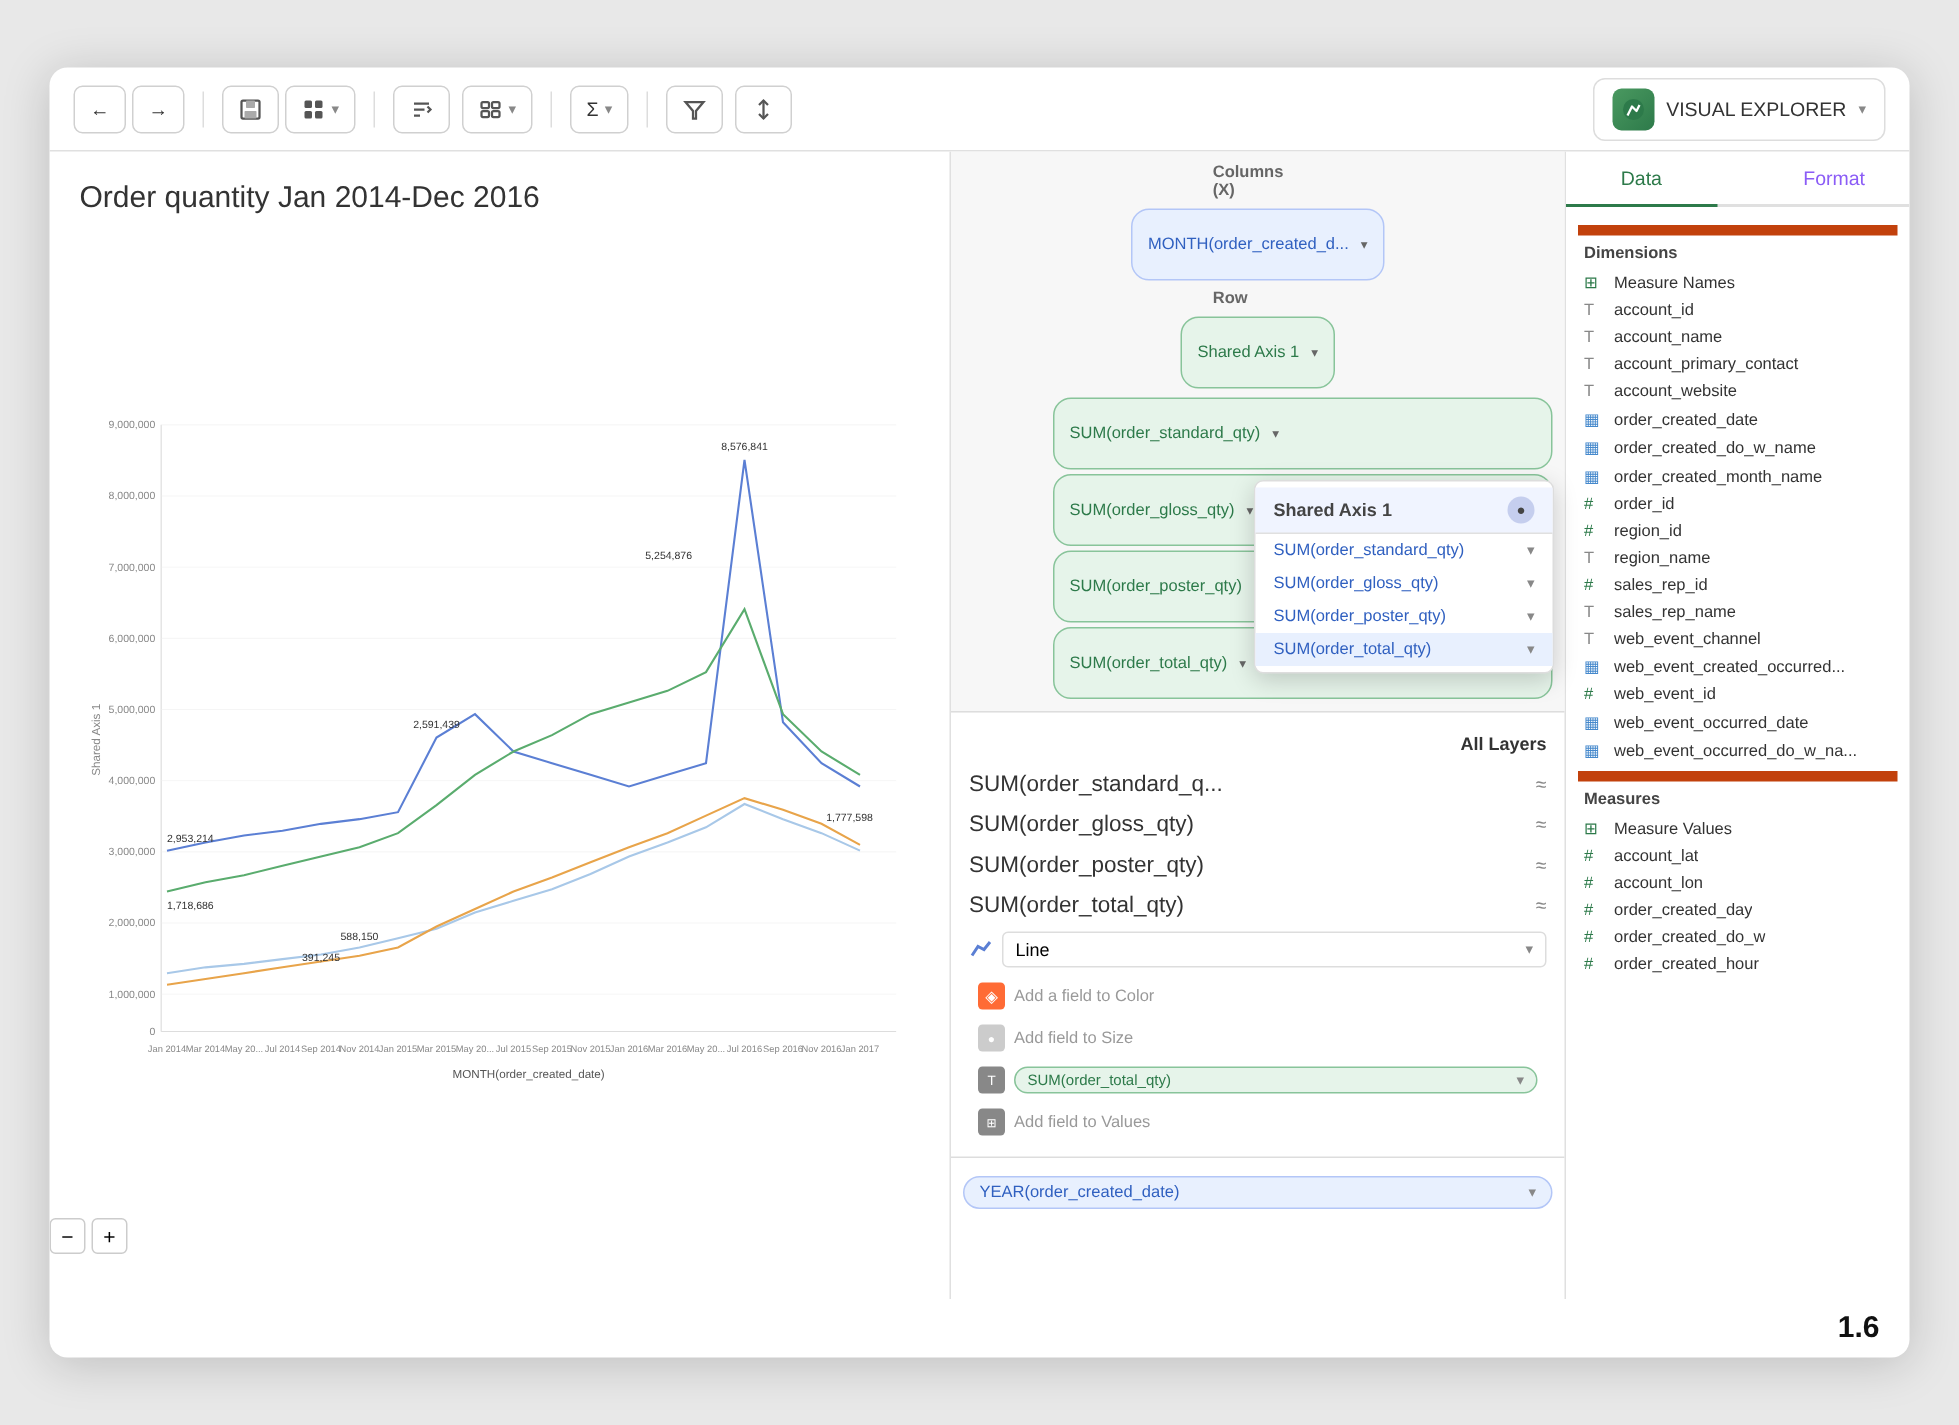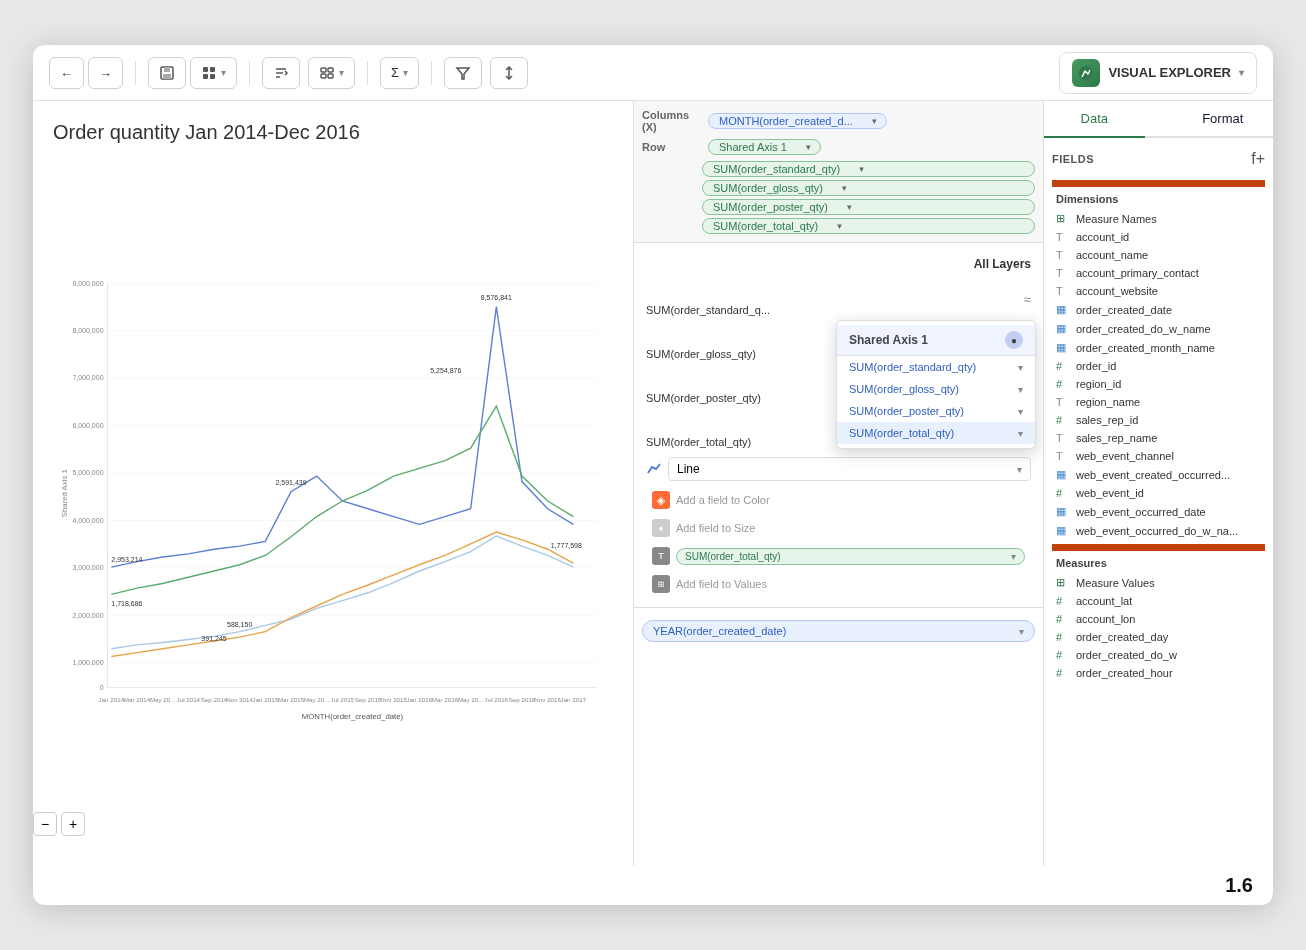--- a/index.html
+++ b/index.html
@@ -62,21 +62,21 @@
     .visual-explorer-btn {
       display: flex;
       align-items: center;
       gap: 8px;
       background: #fff;
       border: 1px solid #ddd;
       border-radius: 8px;
       padding: 6px 12px;
       cursor: pointer;
       font-size: 13px;
-      font-weight: 700;
+      font-weight: 400;
       color: #333;
     }
     .ve-icon {
       width: 28px;
       height: 28px;
       background: linear-gradient(135deg, #4a9960, #2d7a4a);
       border-radius: 6px;
       display: flex;
       align-items: center;
       justify-content: center;
@@ -148,38 +148,39 @@
       background: #f7f7f7;
       border-bottom: 1px solid #ddd;
       padding: 8px;
       flex-shrink: 0;
     }
     .shelf-row {
       display: flex;
       align-items: center;
       gap: 6px;
       margin-bottom: 6px;
+      flex-direction: column;
     }
     .shelf-label {
       font-size: 11px;
       font-weight: 600;
       color: #666;
       width: 60px;
       flex-shrink: 0;
     }
     .shelf-pill {
       background: #e8f0fe;
       border: 1px solid #b3c6f7;
       border-radius: 12px;
-      padding: 1px 10px;
+      padding: 17px 10px;
       font-size: 11px;
       color: #3060c0;
       display: flex;
       align-items: center;
-      gap: 19px;
+      gap: 8px;
       cursor: pointer;
       white-space: nowrap;
     }
     .shelf-pill.green {
       background: #e6f4ea;
       border-color: #88c49a;
       color: #2d7a4a;
     }
     .shelf-pill .pill-arrow {
       font-size: 9px;
@@ -246,23 +247,22 @@
     }
     .layer-row {
       display: flex;
       align-items: center;
       padding: 5px 4px;
       gap: 6px;
       border-radius: 4px;
     }
     .layer-name {
       flex: 1;
-      font-size: 11px;
+      font-size: 15px;
       color: #333;
-      margin-top: 22px;
     }
     .layer-icon {
       color: #888;
       font-size: 13px;
     }
     .mark-type-row {
       display: flex;
       align-items: center;
       padding: 4px;
       gap: 6px;
@@ -349,21 +349,21 @@
       border-bottom: 2px solid #e0e0e0;
       flex-shrink: 0;
       gap: 28px;
     }
     .right-tab {
       flex: 1;
       text-align: center;
       padding: 10px;
       font-size: 13px;
       font-weight: 500;
-      color: #0f172a;
+      color: #8b5cf6;
       cursor: pointer;
       border-bottom: 2px solid transparent;
       margin-bottom: -2px;
     }
     .right-tab.active {
       color: #2d7a4a;
       border-bottom-color: #2d7a4a;
     }
     .fields-panel {
       flex: 1;
@@ -711,24 +711,20 @@
       </div>
     </div>
 
     <div style="width:230px; display:flex; flex-direction:column; border-left:1px solid #e0e0e0; flex-shrink:0;">
 
       <div class="right-tabs">
         <div class="right-tab active">Data</div>
         <div class="right-tab">Format</div>
       </div>
       <div class="fields-panel">
-        <div class="fields-header">
-          <span class="fields-title">FIELDS</span>
-          <button class="fields-add-btn">f+</button>
-        </div>
         <div class="fields-section-title">Dimensions</div>
 
         <div class="field-item">
           <span class="field-icon" style="color:#2d7a4a;">⊞</span>
           <span class="field-name">Measure Names</span>
         </div>
         <div class="field-item">
           <span class="field-icon">T</span>
           <span class="field-name">account_id</span>
         </div>

